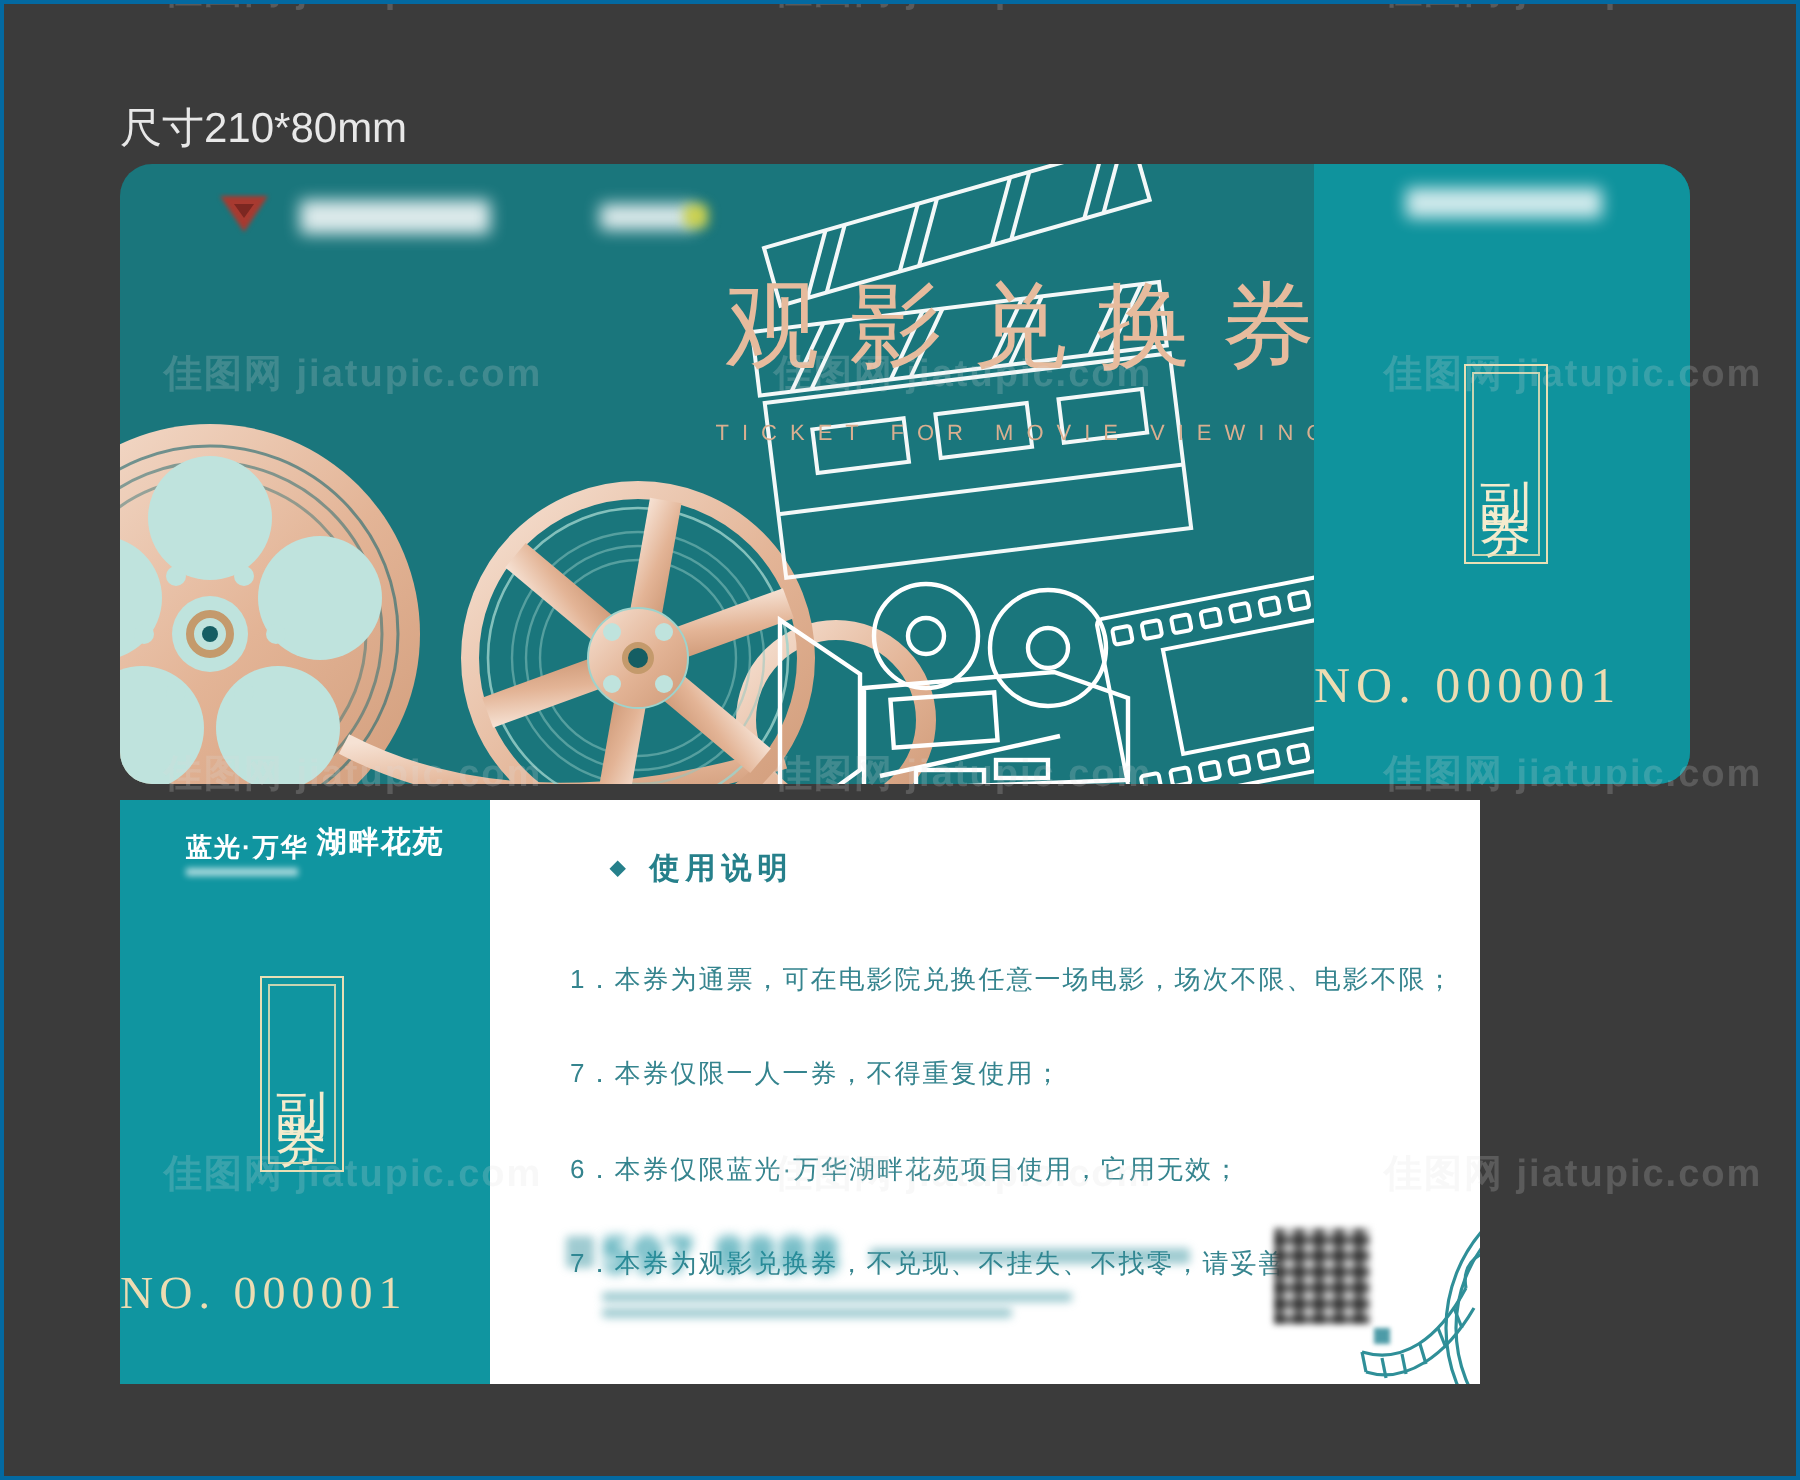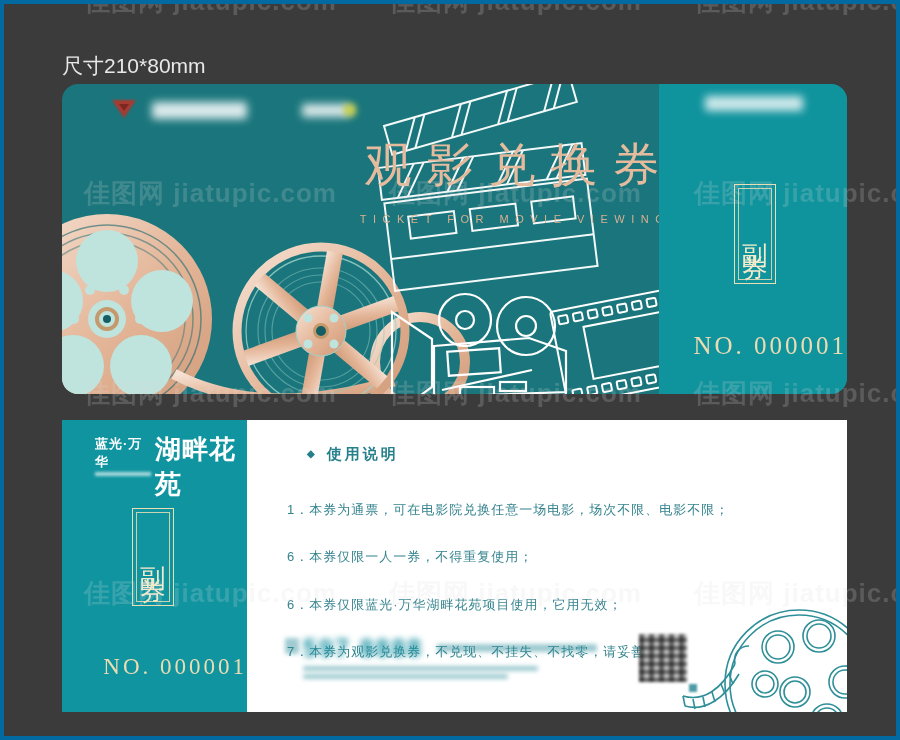--- a/index.html
+++ b/index.html
@@ -1,21 +1,21 @@
 <!DOCTYPE html>
 <html><head>
 <meta charset="utf-8">
 <style>
   html,body{margin:0;padding:0;background:#2e2e2e;}
   .canvas{position:relative;width:900px;height:740px;background:#3b3b3b;
-    border:4px solid #0369a1;box-sizing:border-box;overflow:hidden;
+    border:2px solid #0369a1;box-sizing:border-box;overflow:hidden;
     font-family:"Liberation Sans",sans-serif;}
   
   .watermarks{position:absolute;inset:0;pointer-events:none;z-index:50;}
-  .wm{position:absolute;font-size:26px;letter-spacing:1px;white-space:nowrap;
+  .wm{position:absolute;font-size:19px;letter-spacing:1px;white-space:nowrap;
     color:rgba(219,219,219,0.20);font-weight:bold;}
   
   .size-label{position:absolute;left:58px;top:48px;font-size:21px;color:#e8e8e8;}
   
   .ticket-front{position:absolute;left:58px;top:80px;width:785px;height:310px;
     background:#1a767c;overflow:hidden;border-radius:16px;}
   .front-art{position:absolute;left:0;top:0;}
   .front-logo{position:absolute;left:40px;top:12px;width:300px;height:32px;z-index:3;}
   .logo-mark{position:absolute;left:8px;top:2px;}
   .blurbar{position:absolute;background:rgba(255,255,255,0.85);filter:blur(4px);border-radius:2px;}
@@ -26,31 +26,31 @@
   .front-title{font-size:47px;letter-spacing:15px;padding-left:15px;color:#e6bb9d;font-weight:normal;}
   .front-subtitle{margin-top:16px;font-size:11px;letter-spacing:6.5px;padding-left:6px;color:#d9af90;}
   .front-stub{position:absolute;left:597px;top:0;width:188px;height:310px;background:#0f939d;z-index:4;}
   .stub-blur{left:46px;top:12px;width:98px;height:15px;background:rgba(255,255,255,0.8);}
   
   .coupon-box{position:absolute;display:flex;align-items:center;justify-content:center;
     border:1px solid #e9dfb5;outline:1px solid rgba(233,223,181,0.85);outline-offset:-5px;}
   .coupon-box span{writing-mode:vertical-rl;text-orientation:upright;color:#f4ebcd;
     font-size:26px;letter-spacing:12px;line-height:1;}
   .front-box{left:75px;top:100px;width:40px;height:98px;}
-  .serial{position:absolute;width:100%;text-align:right;
+  .serial{position:absolute;width:100%;text-align:left;
     font-family:"Liberation Serif",serif;color:#ecdcb2;letter-spacing:3px;}
   .front-serial{top:248px;font-size:25px;}
   
-  .ticket-back{position:absolute;left:58px;top:416px;width:785px;height:292px;overflow:hidden;}
+  .ticket-back{position:absolute;left:58px;top:398px;width:680px;height:292px;overflow:hidden;}
   .back-stub{position:absolute;left:0;top:0;width:185px;height:292px;background:#1095a0;}
   .brand{position:absolute;left:33px;top:11px;display:flex;align-items:flex-start;}
   .brand-small-wrap{display:flex;flex-direction:column;margin-right:4px;margin-top:4px;}
   .brand-small{font-size:13px;font-weight:bold;color:#ffffff;letter-spacing:1px;}
   .brand-tiny{margin-top:1px;height:4px;width:56px;background:rgba(255,255,255,0.65);filter:blur(1.5px);}
-  .brand-large{font-size:26px;font-weight:bold;color:#ffffff;letter-spacing:1px;margin-top:1px;}
+  .brand-large{font-size:15px;font-weight:bold;color:#ffffff;letter-spacing:1px;margin-top:1px;}
   .back-box{left:70px;top:88px;width:40px;height:96px;}
   .back-serial{top:234px;font-size:23px;}
   .back-body{position:absolute;left:185px;top:0;width:600px;height:292px;background:#ffffff;overflow:hidden;}
   .instr-header{position:absolute;left:40px;top:25px;color:#26808b;font-weight:bold;
     font-size:15px;letter-spacing:3px;margin-left:20px;}
   .instr-header .diamond{font-size:10px;margin-right:9px;vertical-align:2px;}
   .instr-list{position:absolute;left:40px;top:54px;width:540px;}
   .instr{font-size:13px;line-height:23.3px;color:#35848e;letter-spacing:1px;white-space:nowrap;margin-top:24px;}
   
   .contact{position:absolute;left:0;top:206px;width:480px;height:60px;}
@@ -236,21 +236,21 @@
       </div>
       <div class="serial back-serial">NO. 000001</div>
     </div>
 
     <div class="back-body">
       <div class="instr-header">
         <span class="diamond">◆</span><span>使用说明</span>
       </div>
       <div class="instr-list">
         <div class="instr">1．本券为通票，可在电影院兑换任意一场电影，场次不限、电影不限；</div>
-        <div class="instr">6．本券仅限一人一券，不得重复使用；</div>
+        <div class="instr">7．本券仅限一人一券，不得重复使用；</div>
         <div class="instr">6．本券仅限蓝光·万华湖畔花苑项目使用，它用无效；</div>
         <div class="instr">7．本券为观影兑换券，不兑现、不挂失、不找零，请妥善保管。</div>
       </div>
 
       <div class="contact">
         <div class="tealbar cb0"></div>
         <div class="phone">597 8888</div>
         <div class="tealbar cb1"></div>
         <div class="tealbar cb2"></div>
         <div class="tealbar cb3"></div>

